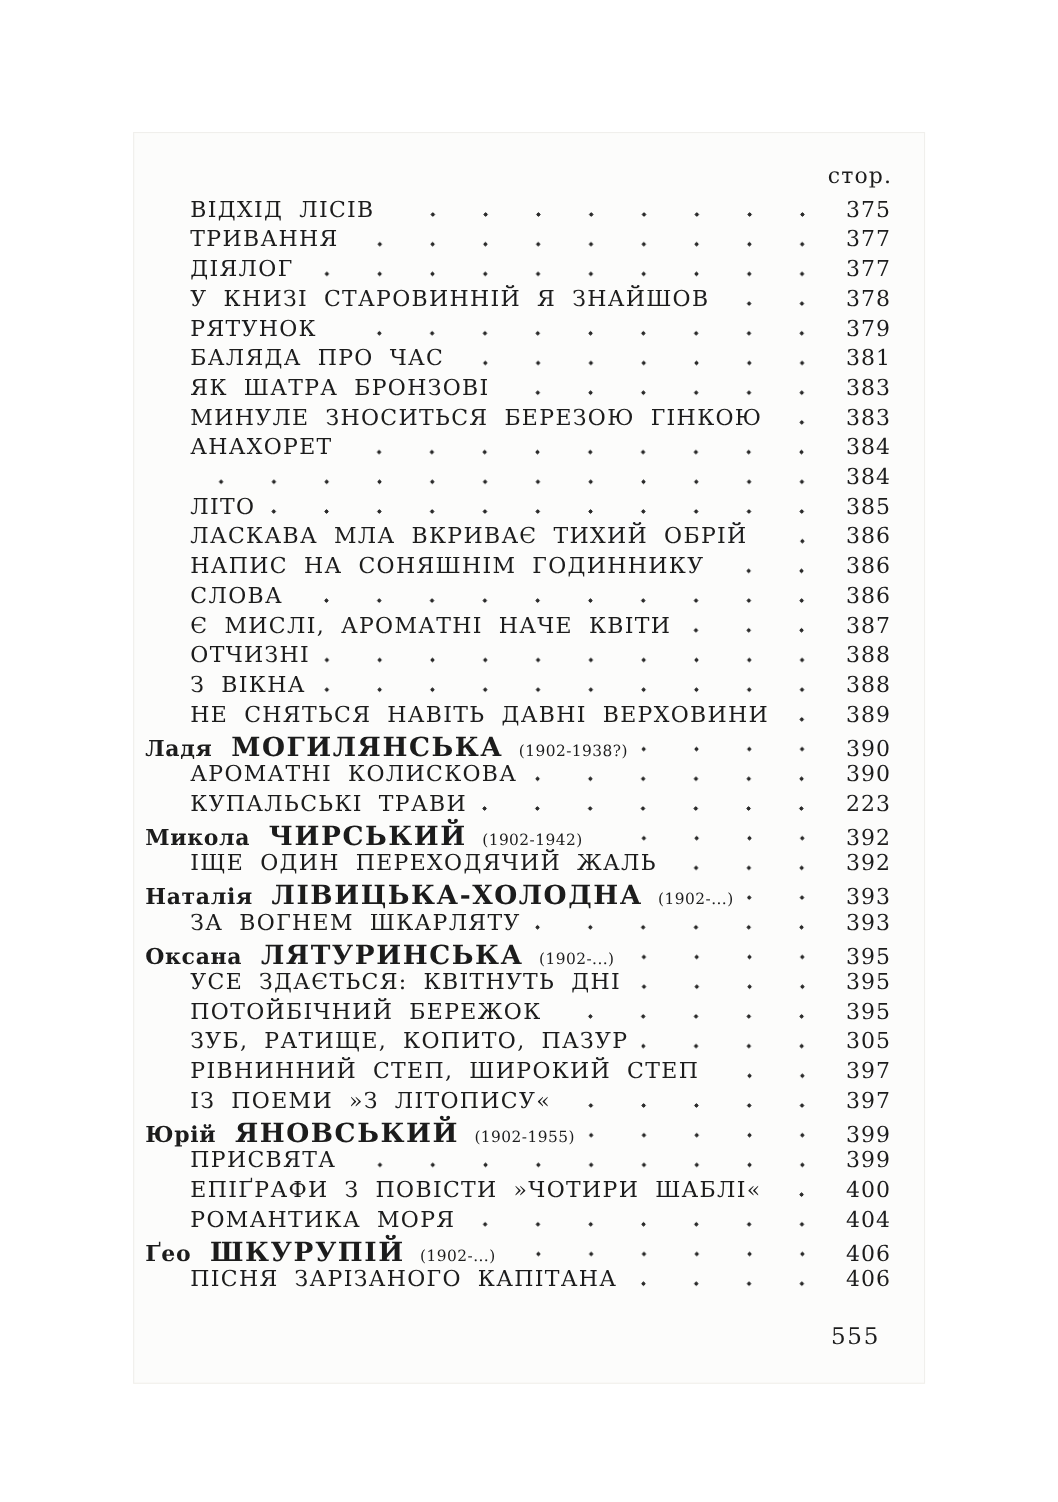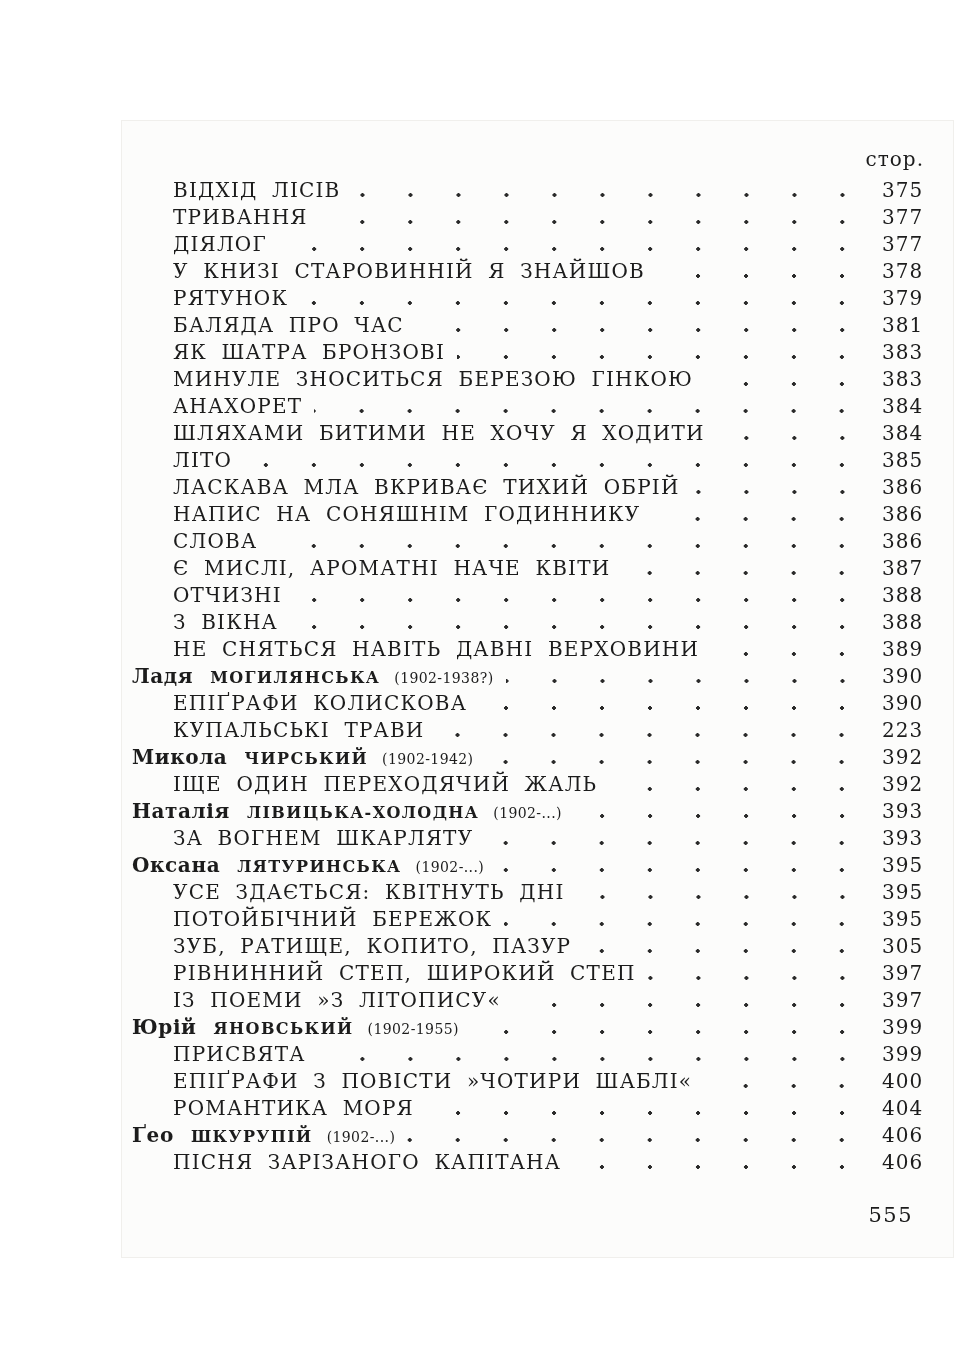--- a/index.html
+++ b/index.html
@@ -12,21 +12,21 @@
     height: 1365px;
     position: relative;
     overflow: hidden;
     font-family: "DejaVu Serif", "Liberation Serif", serif;
     color: var(--ink, #1c1c1c);
   }
   .scan-page {
     position: absolute;
     left: 121px;
     top: 120px;
-    width: 833px;
+    width: 720px;
     height: 1138px;
     background: var(--paper, #fcfcfb);
     border: 1px solid #f0efec;
     box-sizing: border-box;
   }
   .col-header {
     position: absolute;
     top: 26px;
     right: 29px;
     font-size: 20px;
@@ -52,21 +52,21 @@
     letter-spacing: 1.2px;
     word-spacing: 7px;
   }
   .given {
     font-weight: bold;
     font-size: 20px;
     letter-spacing: 0.6px;
   }
   .surname {
     font-weight: bold;
-    font-size: 16px;
+    font-size: 24px;
     letter-spacing: 1.4px;
     margin-left: 17px;
   }
   .years {
     font-size: 14px;
     letter-spacing: 0.4px;
     margin-left: 14px;
   }
   .leader {
     flex: 1 1 auto;
@@ -139,21 +139,20 @@
         <span class="t">МИНУЛЕ ЗНОСИТЬСЯ БЕРЕЗОЮ ГІНКОЮ</span>
         <span class="leader"></span>
         <span class="pg">383</span>
       </div>
       <div class="row poem">
         <span class="t">АНАХОРЕТ</span>
         <span class="leader"></span>
         <span class="pg">384</span>
       </div>
       <div class="row poem">
-        <span class="t">ШЛЯХАМИ БИТИМИ НЕ ХОЧУ Я ХОДИТИ</span>
         <span class="leader"></span>
         <span class="pg">384</span>
       </div>
       <div class="row poem">
         <span class="t">ЛІТО</span>
         <span class="leader"></span>
         <span class="pg">385</span>
       </div>
       <div class="row poem">
         <span class="t">ЛАСКАВА МЛА ВКРИВАЄ ТИХИЙ ОБРІЙ</span>
@@ -191,21 +190,21 @@
         <span class="pg">389</span>
       </div>
       <div class="row author">
         <span class="given">Ладя</span>
         <span class="surname">МОГИЛЯНСЬКА</span>
         <span class="years">(1902-1938?)</span>
         <span class="leader"></span>
         <span class="pg">390</span>
       </div>
       <div class="row poem">
-        <span class="t">ЕПІҐРАФИ КОЛИСКОВА</span>
+        <span class="t">АРОМАТНІ КОЛИСКОВА</span>
         <span class="leader"></span>
         <span class="pg">390</span>
       </div>
       <div class="row poem">
         <span class="t">КУПАЛЬСЬКІ ТРАВИ</span>
         <span class="leader"></span>
         <span class="pg">223</span>
       </div>
       <div class="row author">
         <span class="given">Микола</span>

